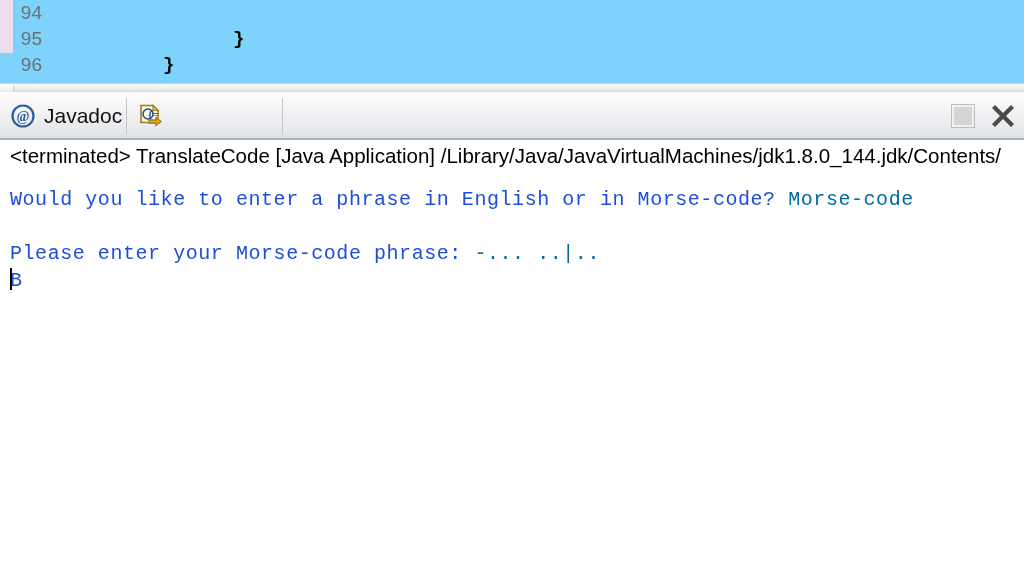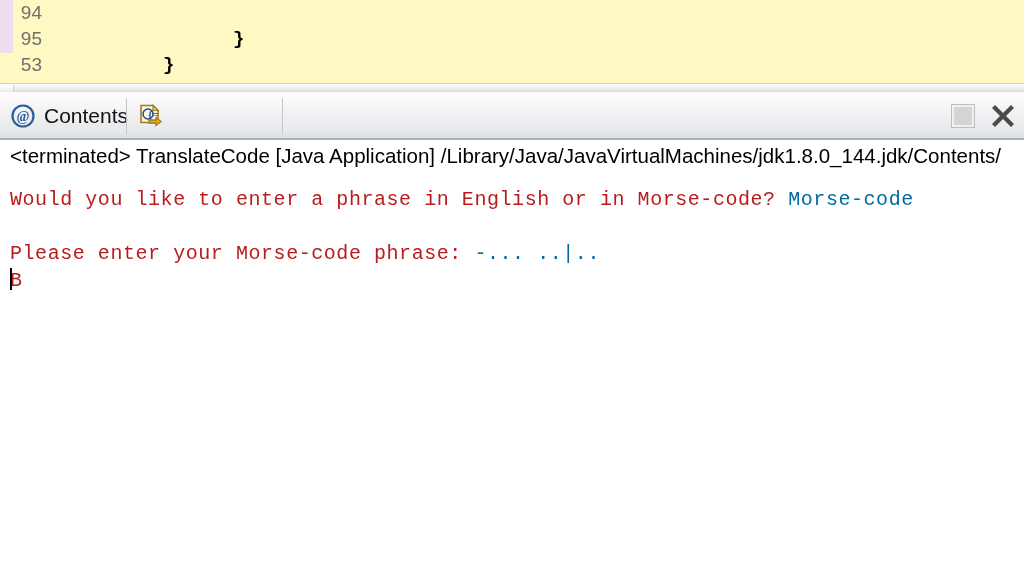--- a/index.html
+++ b/index.html
@@ -15,21 +15,21 @@
     position: relative;
   }
 
   
   .editor {
     position: absolute;
     left: 0;
     top: 0;
     width: 1024px;
     height: 83px;
-    background: #fef9c3;
+    background: #7dd3fc;
     overflow: hidden;
   }
   .editor-annotation-strip {
     position: absolute;
     left: 0;
     top: 0;
     width: 13px;
     height: 53px;
     background: #eedcef;
   }
@@ -218,21 +218,21 @@
     top: 46px;
     width: 1022px;
     font-family: "Liberation Mono", monospace;
     font-size: 20px;
     line-height: 27px;
     color: #000000;
     white-space: pre;
     letter-spacing: 0.55px;
   }
   .c-green { color: #0369a1; }
-  .c-black { color: #b91c1c; }
+  .c-black { color: #1d4ed8; }
   .blank-line { height: 27px; }
   .caret {
     display: inline-block;
     width: 2px;
     height: 22px;
     background: #000000;
     vertical-align: -4px;
     margin-right: -2px;
     position: relative;
   }
@@ -245,40 +245,40 @@
   <div class="editor-gutter"></div>
   <div id="code-lines">
       <div class="code-line" style="top: 0px;">
         <span class="line-number">94</span>
       </div>
       <div class="code-line" style="top: 26px;">
         <span class="line-number">95</span>
         <span class="code-text" style="left: 233px;">}</span>
       </div>
       <div class="code-line" style="top: 52px;">
-        <span class="line-number">53</span>
+        <span class="line-number">96</span>
         <span class="code-text" style="left: 163px;">}</span>
       </div>
     </div>
 </div>
 
 <div class="sash">
   <div class="sash-handle"></div>
 </div>
 
 <div class="tabbar">
 
   <div class="tab tab-inactive" style="left:0px;width:126px;">
     <span class="ic">
       <svg width="24" height="24" viewBox="0 0 24 24">
         <circle cx="12" cy="12" r="10.5" fill="none" stroke="#2a5d9e" stroke-width="2.2"></circle>
         <text x="12" y="17" font-size="14" font-family="Liberation Serif, serif" font-weight="bold" fill="#2a5d9e" text-anchor="middle">@</text>
       </svg>
     </span>
-    <span class="tab-label">Contents</span>
+    <span class="tab-label">Javadoc</span>
   </div>
   <div class="tab-sep" style="left:126px;"></div>
 
   <div class="tab tab-inactive" style="left:127px;width:155px;">
     <span class="ic">
       <svg width="26" height="26" viewBox="0 0 26 26">
         <path d="M3 2.5 h12 l5 5 v12 h-17 z" fill="#fdf6e0" stroke="#a07c1e" stroke-width="1.6"></path>
         <path d="M15 2.5 v5 h5 z" fill="#e8d89a" stroke="#a07c1e" stroke-width="1.2"></path>
         <text x="10" y="15" font-size="11" font-family="Liberation Serif, serif" fill="#1f4a8f" font-weight="bold">{=</text>
         <circle cx="10" cy="11" r="5" fill="none" stroke="#1f4a8f" stroke-width="1.5"></circle>

